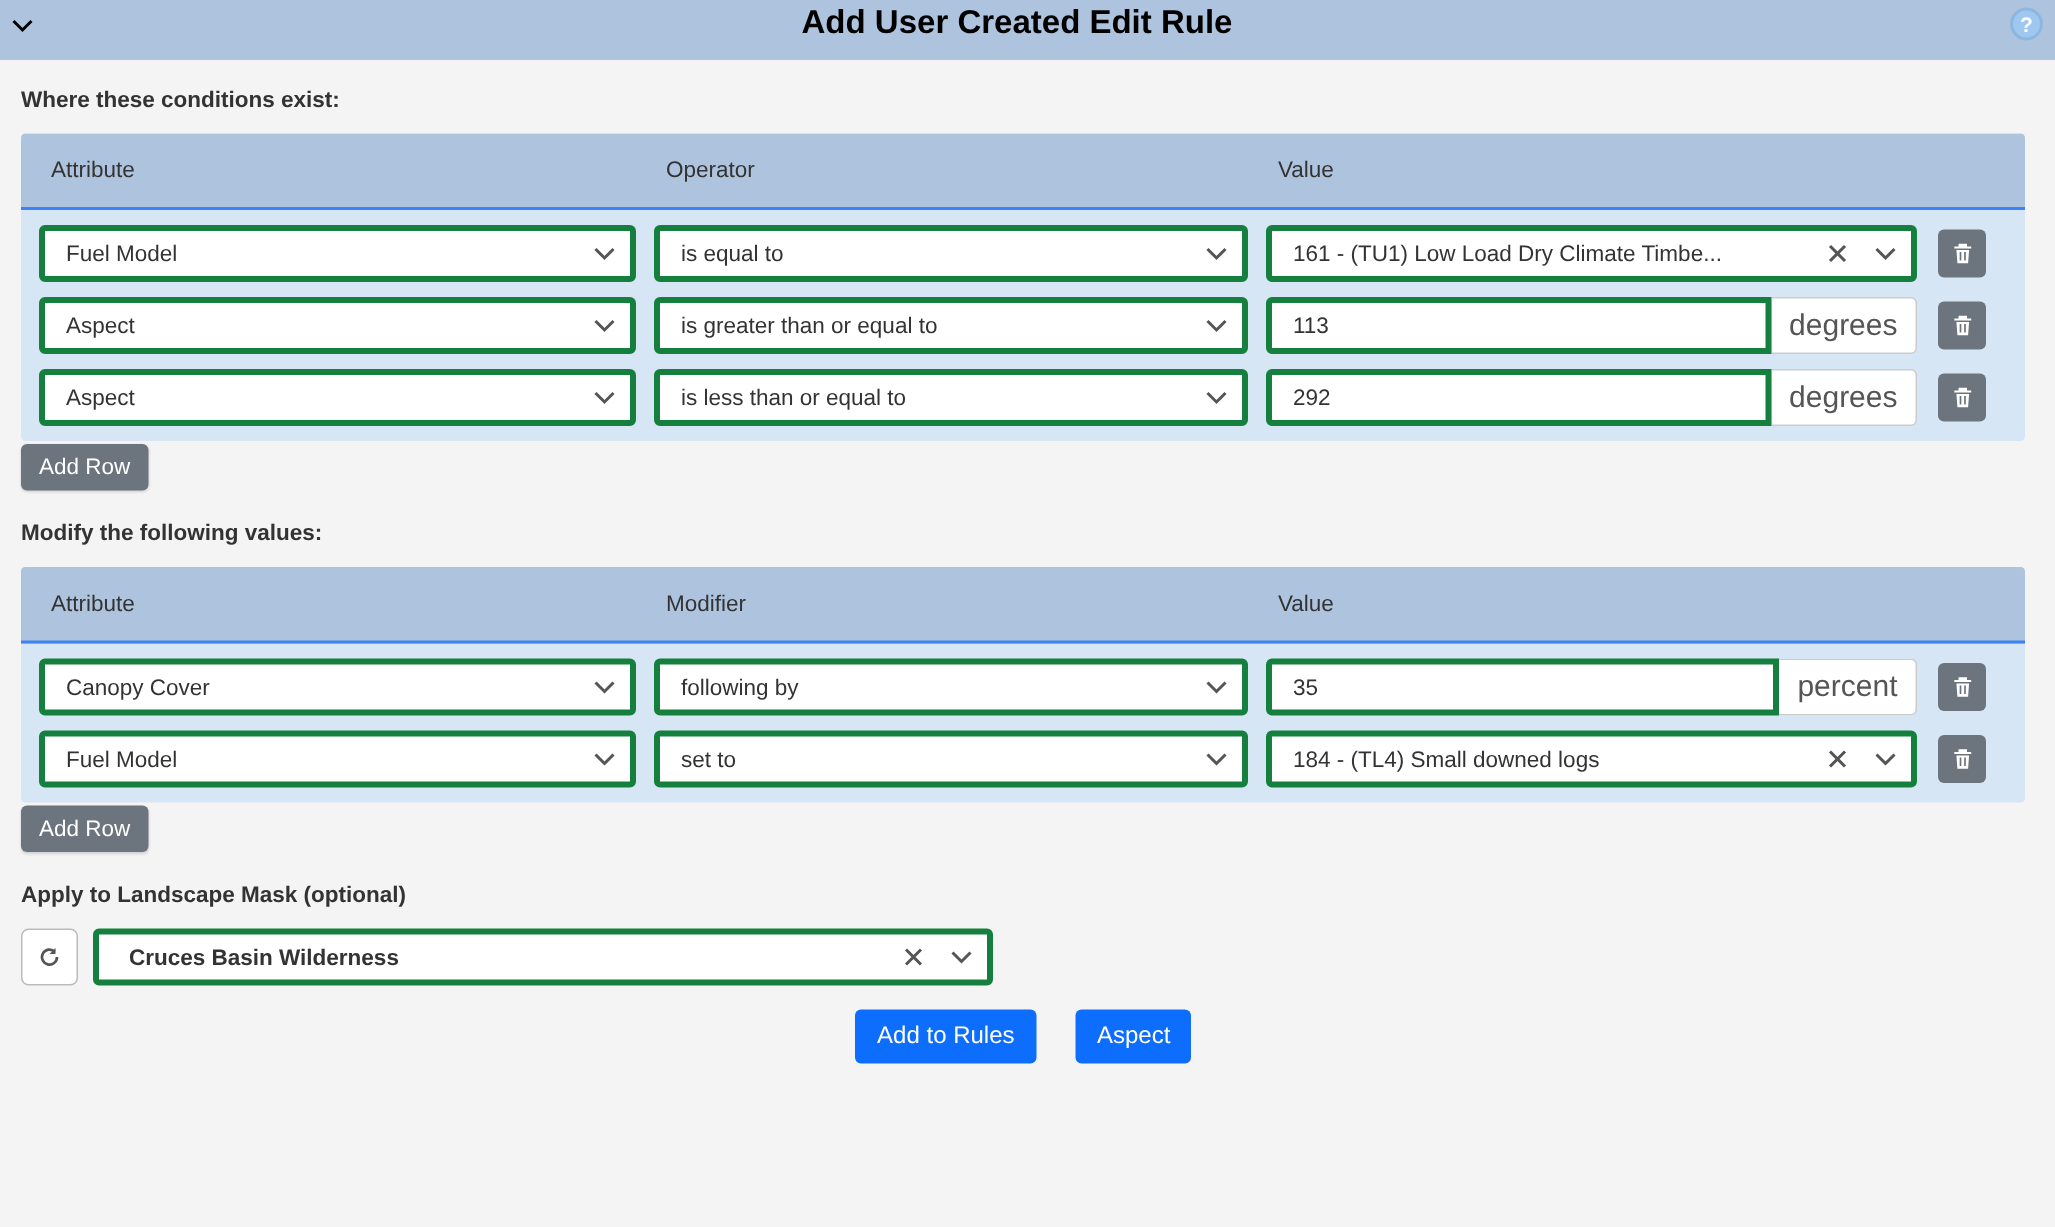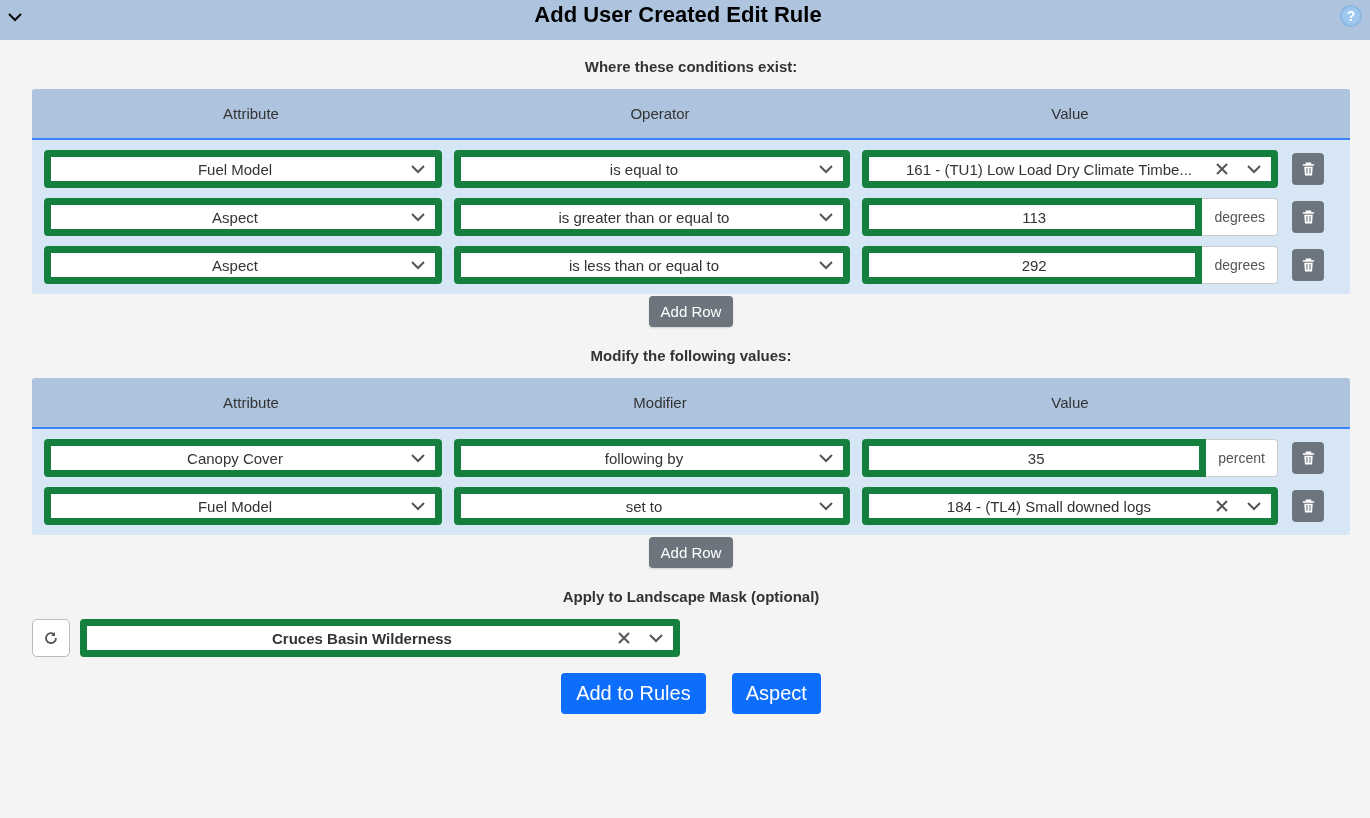--- a/index.html
+++ b/index.html
@@ -36,21 +36,21 @@
     width: 22px; height: 22px;
     border-radius: 50%;
     background: #9fc8f0;
     color: #fff;
     font-weight: 700;
     font-size: 14px;
     margin-left: 8px;
     margin-top: 2px;
     border: 2px solid #8eb7e0;
   }
-  .content { padding: 18px 20px 20px 32px; text-align: center; }
+  .content { padding: 18px 20px 20px 14px; }
   .section-label {
     font-weight: 700;
     color: #333;
     font-size: 15px;
     margin-bottom: 14px;
   }
   .table-wrap {
     background: #d7e6f5;
     border-radius: 3px;
     overflow: hidden;
@@ -70,21 +70,21 @@
     padding: 10px 6px 0 6px;
     align-items: center;
     gap: 0;
   }
   .trow:last-child { padding-bottom: 10px; }
   .thead .cell, .trow .cell { padding: 0 6px; }
   .thead .cell.actions, .trow .cell.actions { justify-self: end; padding-right: 20px; }
 
   .select, .combo, .text-input {
     background: #fff;
-    border: 7px solid #15803d;
+    border: 4px solid #15803d;
     border-radius: 4px;
     height: 38px;
     display: flex;
     align-items: center;
     padding: 0 10px 0 14px;
     font-size: 15px;
     color: #333;
     width: 100%;
     position: relative;
   }
@@ -105,21 +105,21 @@
   .value-unit {
     display: flex; gap: 0; width: 100%;
   }
   .value-unit .text-input {
     border-top-right-radius: 0; border-bottom-right-radius: 0; flex: 1;
   }
   .value-unit .unit {
     background: #fff; border: 1px solid #ccc; border-left: none;
     border-top-right-radius: 4px; border-bottom-right-radius: 4px;
     height: 38px; display: flex; align-items: center; padding: 0 12px;
-    color: #555; font-size: 14px;
+    color: #555; font-size: 20px;
   }
   .trash-btn {
     width: 32px; height: 32px;
     background: #6c757d;
     border-radius: 4px;
     display: inline-flex; align-items: center; justify-content: center;
     color: #fff;
     cursor: pointer;
   }
   .trash-btn svg { width: 15px; height: 16px; }
@@ -143,21 +143,21 @@
     display:flex; align-items:center; justify-content:center; color:#555; cursor:pointer;
   }
   .refresh-btn svg { width:16px; height:16px; }
   .mask-row .combo { width: 600px; padding-left: 20px; font-weight: bold; }
   .footer-actions {
     display:flex; justify-content:center; gap: 26px;
     margin-top: 16px;
   }
   .btn-primary {
     background:#0d6efd; color:#fff; border-radius:4px; padding: 9px 15px;
-    font-size:20px; cursor:pointer;
+    font-size:16px; cursor:pointer;
   }
   .btn-primary.narrow { padding: 9px 14px; }
   svg { display: block; }
 </style>
 </head>
 <body>
 
 <svg width="0" height="0" style="position:absolute">
   <defs>
     <g id="i-chevron-down">

